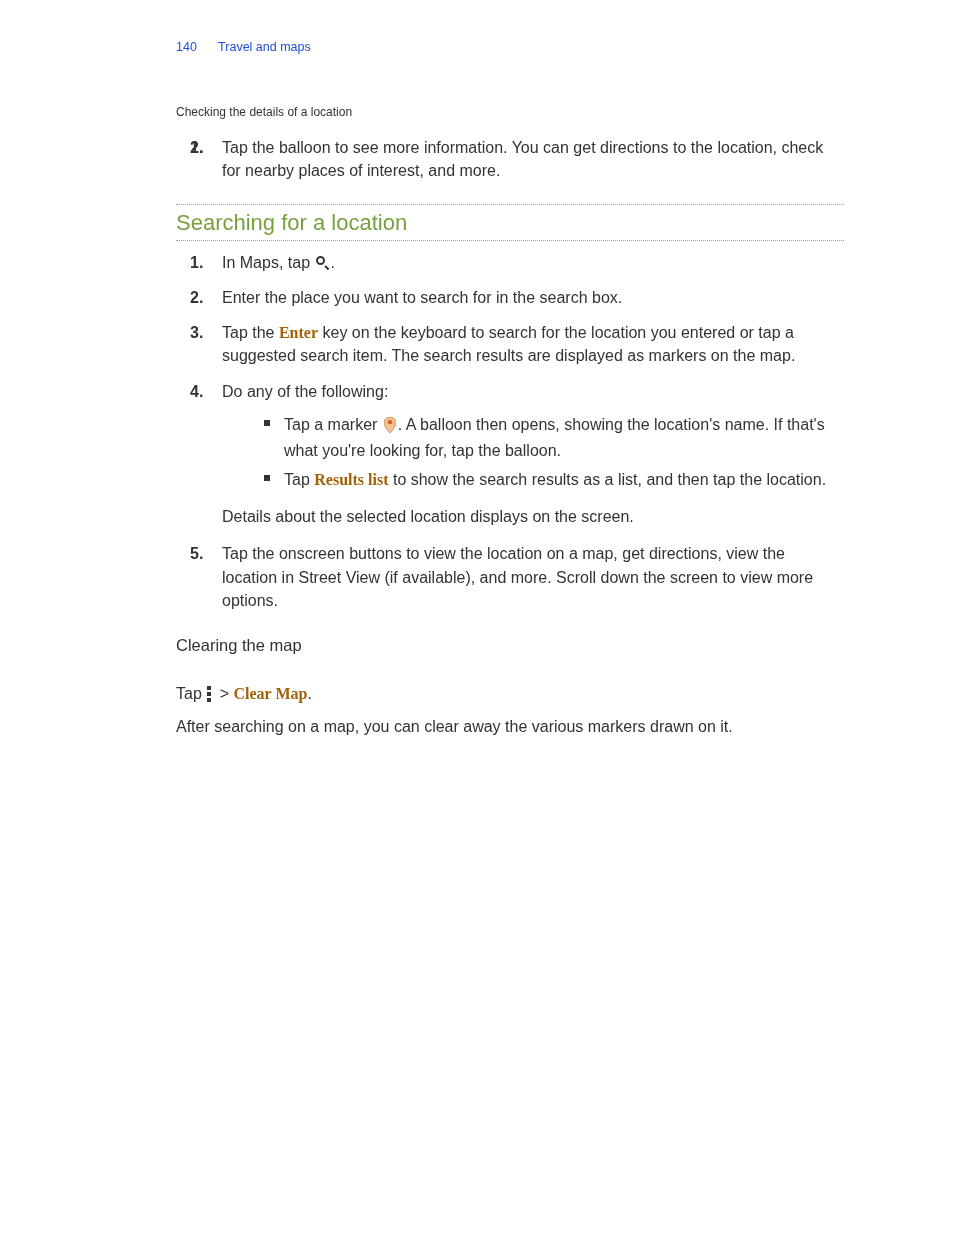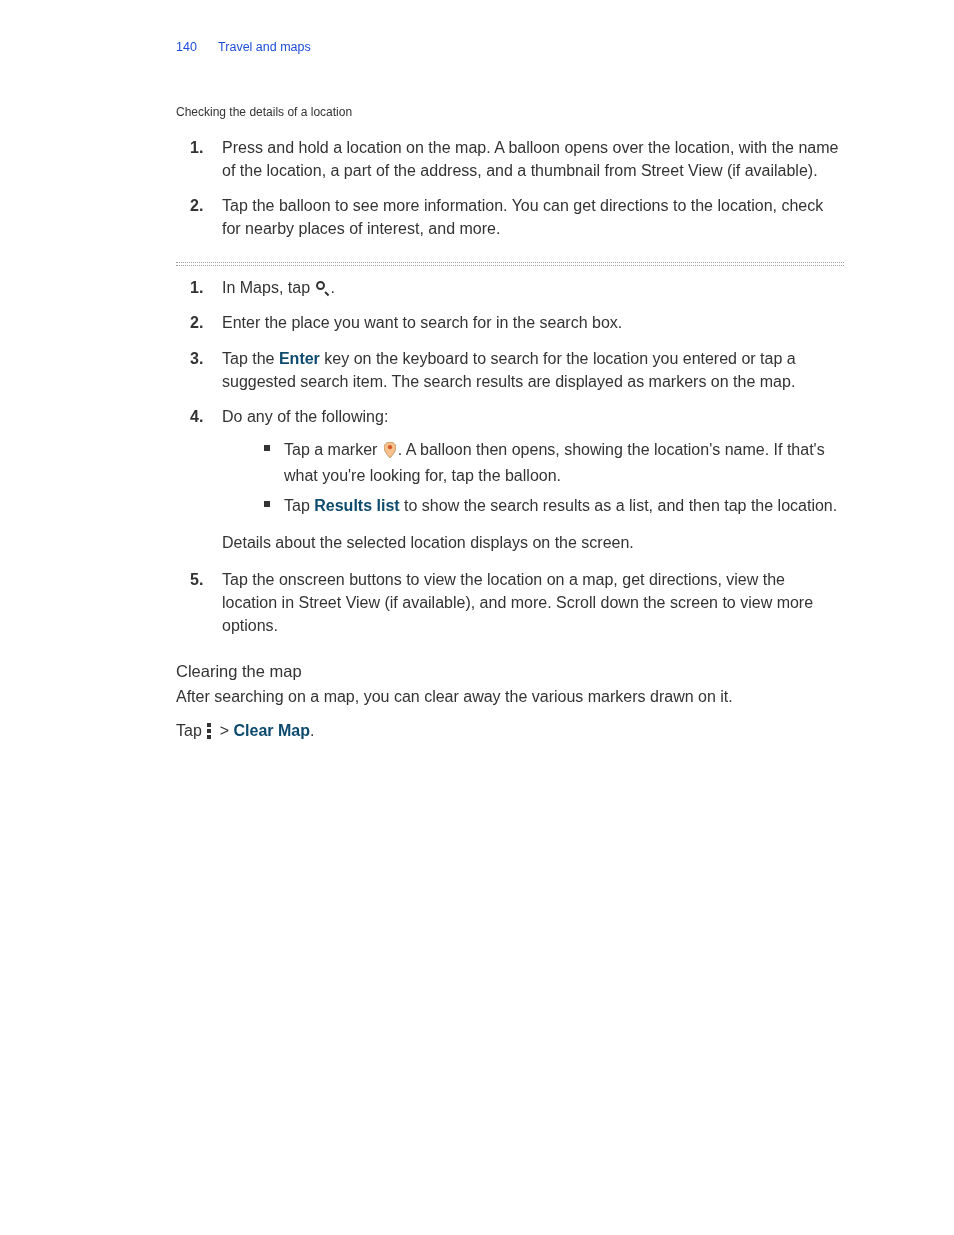--- a/index.html
+++ b/index.html
@@ -21,21 +21,21 @@
   .runhead .pg { margin-right: 18px; }
   .subhead {
     font-size: 12px;
     color: #333;
     margin-bottom: 14px;
   }
   .subhead2 {
     font-size: 16.5px;
     color: #333;
     margin-top: 22px;
-    margin-bottom: 2px;
+    margin-bottom: 24px;
   }
   ol.steps {
     list-style: none;
     padding-left: 0;
     margin-left: 14px;
     margin-bottom: 22px;
   }
   ol.steps > li {
     position: relative;
     padding-left: 32px;
@@ -74,21 +74,21 @@
   }
   ul.bullets > li::before {
     content: "";
     position: absolute;
     left: 0;
     top: 7px;
     width: 6px;
     height: 6px;
     background: #333;
   }
-  .bold { font-weight: 600; color: #0c4a6e; }
+  .bold { font-weight: 600; color: #a16207; font-family: Liberation Serif, serif; }
   .search-icon {
     display: inline-block;
     width: 14px; height: 14px;
     position: relative;
     vertical-align: -2px;
     margin: 0 1px;
   }
   .search-icon .ring {
     position: absolute;
     left: 0; top: 0;
@@ -132,29 +132,29 @@
   <div class="runhead">
     <span class="pg">140</span>
     <span>Travel and maps</span>
   </div>
 
   <div class="subhead">Checking the details of a location</div>
 
   <ol class="steps">
     <li>
       <span class="num">1.</span>
-      <span>Press and hold a location on the map. A balloon opens over the location, with the name of the location, a part of the address, and a thumbnail from Street View (if available).</span>
     </li>
     <li>
       <span class="num">2.</span>
       <span>Tap the balloon to see more information. You can get directions to the location, check for nearby places of interest, and more.</span>
     </li>
   </ol>
 
   <div class="dotted-sep"></div>
+  <h2 class="section">Searching for a location</h2>
   <div class="dotted-sep after"></div>
 
 
   <ol class="steps">
     <li>
       <span class="num">1.</span>
       <span>In Maps, tap </span><span class="search-icon"><span class="ring"></span><span class="handle"></span></span><span>.</span>
     </li>
     <li>
       <span class="num">2.</span>
@@ -180,18 +180,18 @@
       </ul>
       <p class="details-note">Details about the selected location displays on the screen.</p>
     </li>
     <li>
       <span class="num">5.</span>
       <span>Tap the onscreen buttons to view the location on a map, get directions, view the location in Street View (if available), and more. Scroll down the screen to view more options.</span>
     </li>
   </ol>
 
   <div class="subhead2">Clearing the map</div>
-  <p class="para">After searching on a map, you can clear away the various markers drawn on it.</p>
   <p class="para">
     <span>Tap </span><span class="menu-dots"><span></span><span></span><span></span></span><span> &gt; </span><span class="bold">Clear Map</span><span>.</span>
   </p>
+  <p class="para">After searching on a map, you can clear away the various markers drawn on it.</p>
 
 </div>
 
 </body></html>

